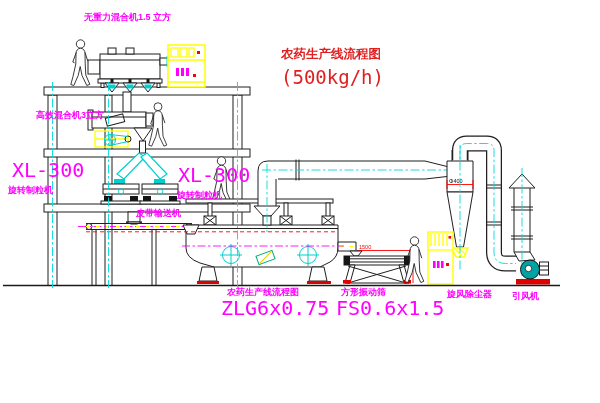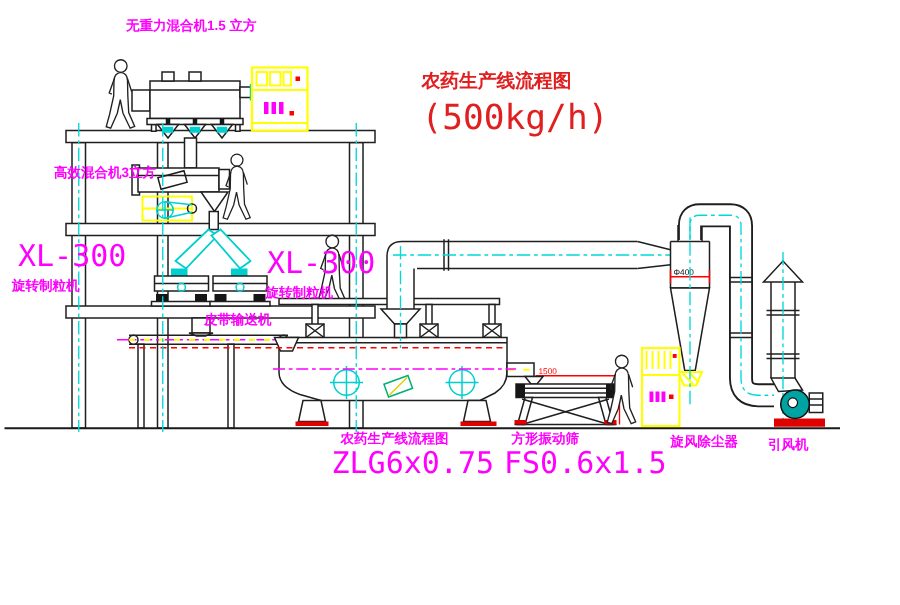--- a/index.html
+++ b/index.html
@@ -16,21 +16,21 @@
   .rd{stroke:#ff0000;fill:none;stroke-width:0.9;}
   .rdd{stroke:#ff0000;fill:none;stroke-width:0.9;stroke-dasharray:4 3;}
   .mgd{stroke:#ff00ff;fill:none;stroke-width:0.9;stroke-dasharray:8 2.5 2.5 2.5;}
   .yld{stroke:#ffff00;fill:none;stroke-width:1.2;stroke-dasharray:4 6;}
   
   .lbl{position:absolute;color:#ff00ff;font-weight:bold;font-size:9px;line-height:1.1;white-space:nowrap;}
   .lbl-model{position:absolute;color:#ff00ff;font-family:"DejaVu Sans Mono",monospace;
              font-weight:normal;font-size:20px;line-height:1;white-space:nowrap;letter-spacing:0;}
   .title{position:absolute;left:281px;top:46px;white-space:nowrap;display:flex;align-items:baseline;gap:3px;flex-direction:column;}
   .title .cn{color:#e02020;font-weight:bold;font-size:12.5px;}
-  .title .cap{color:#e02020;font-family:"DejaVu Sans Mono",monospace;font-size:23px;}
+  .title .cap{color:#e02020;font-family:"DejaVu Sans Mono",monospace;font-size:19px;}
 </style>
 </head>
 <body>
 
 <div class="canvas">
 
 <svg width="600" height="403" viewBox="0 0 600 403">
   <defs>
     <g id="person-shape">
       <circle cx="10.5" cy="5" r="4.2" fill="#fff" stroke="#222" stroke-width="0.9"></circle>

